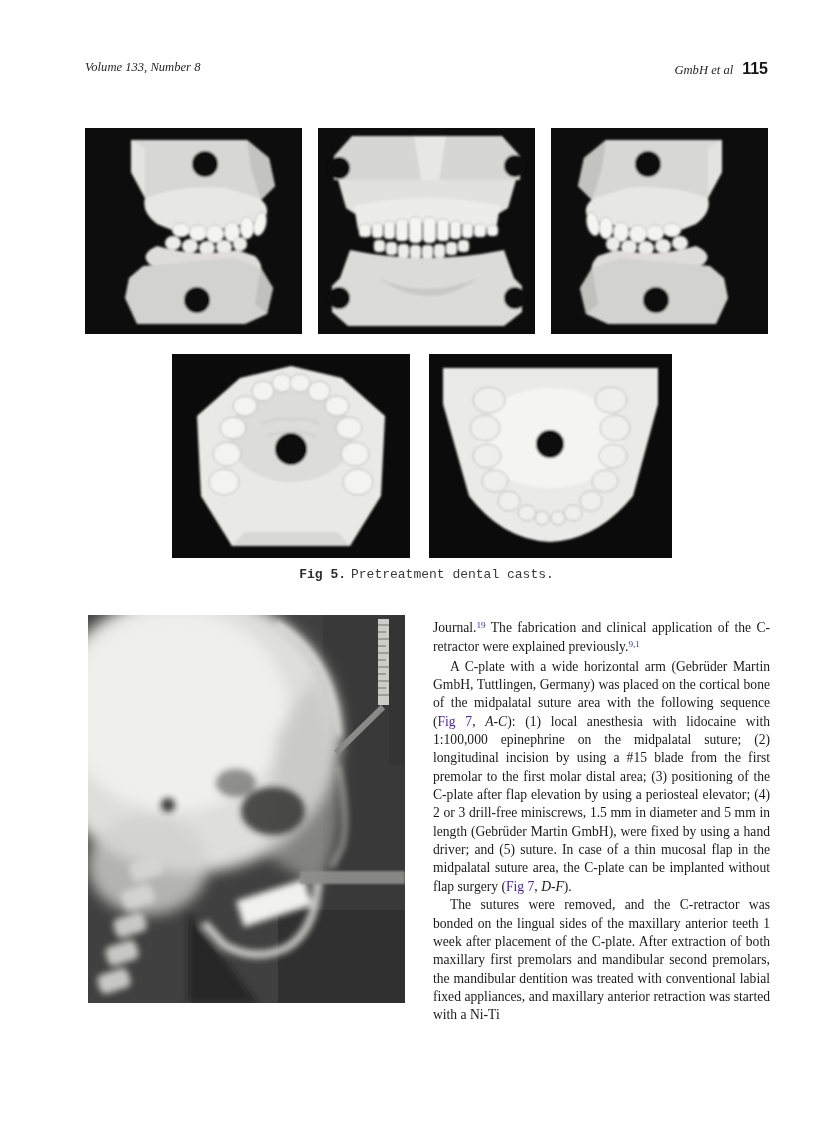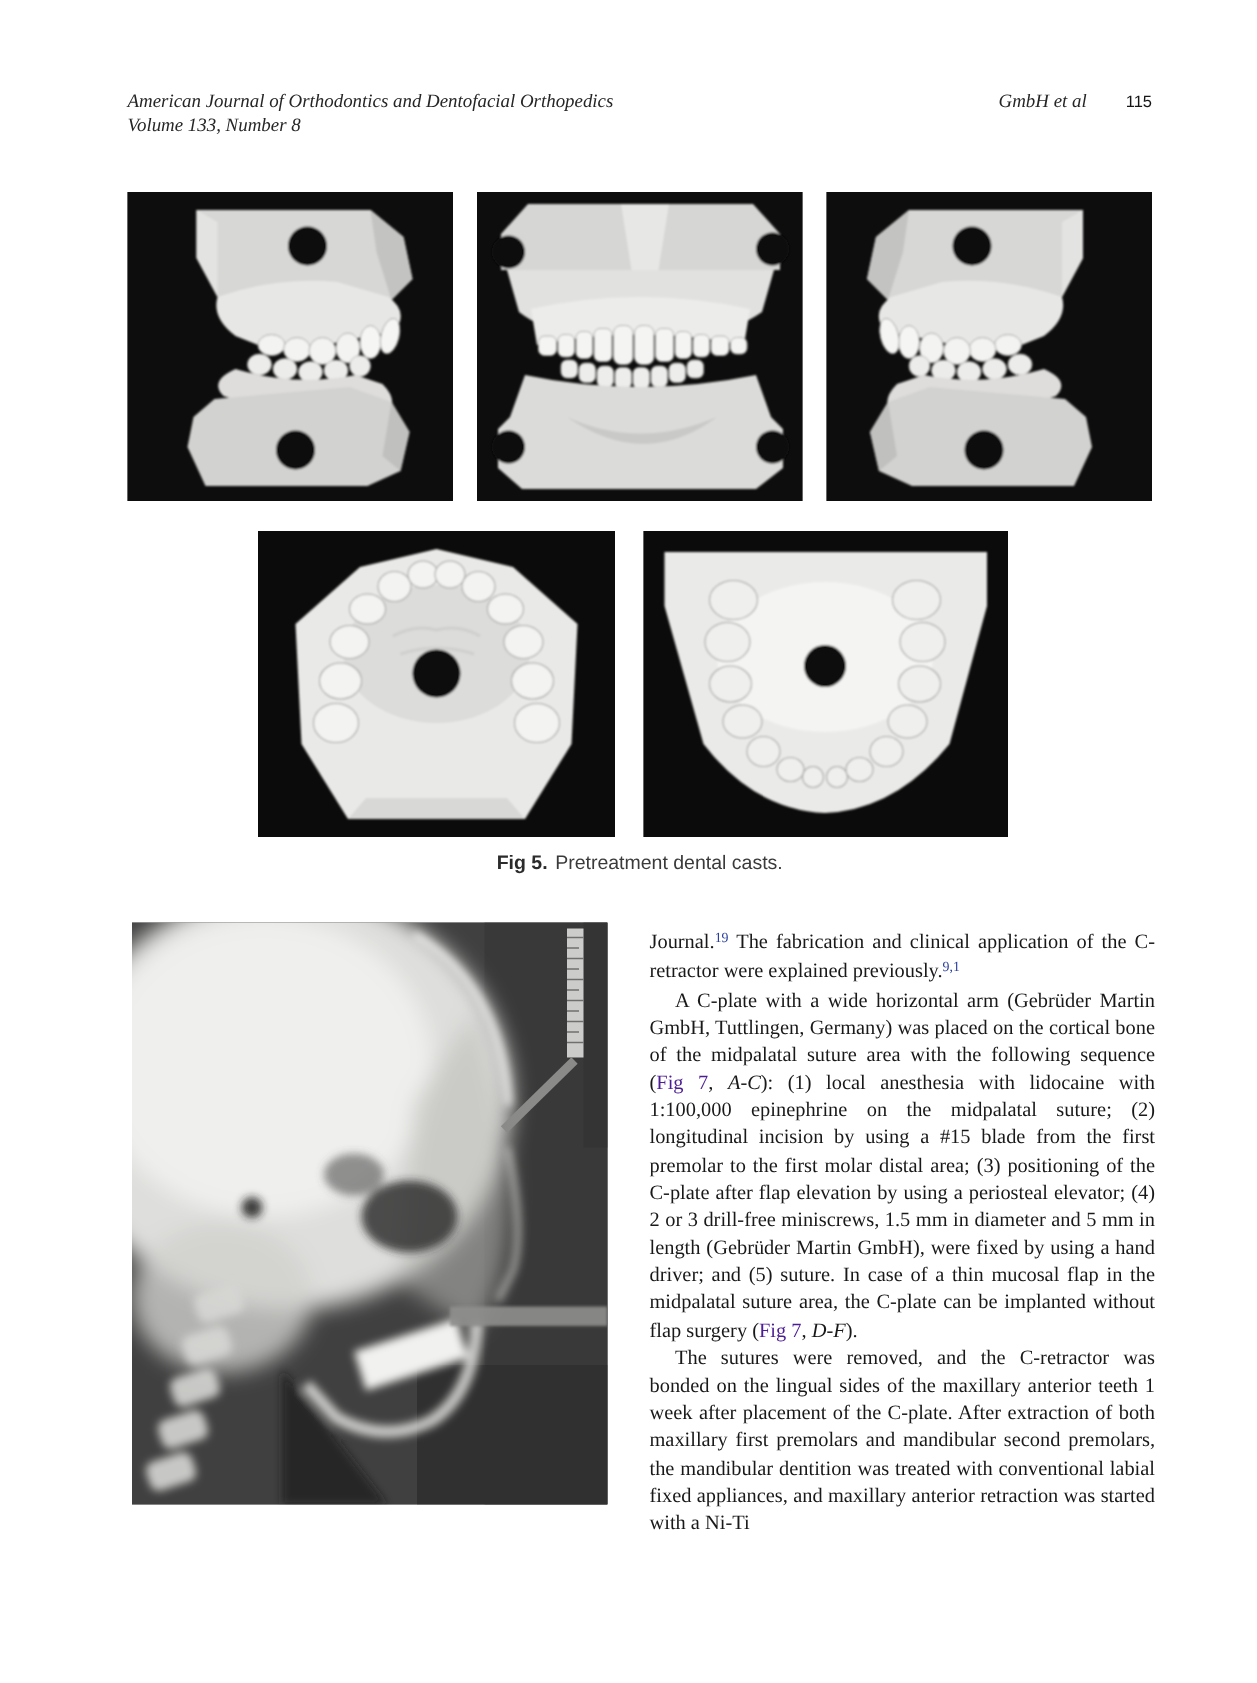--- a/index.html
+++ b/index.html
@@ -4,46 +4,45 @@
 <style>
   html,body{margin:0;padding:0;background:#e9e9e9;}
   .page{position:relative;width:838px;height:1122px;background:#ffffff;margin:0 auto;
         font-family:"Liberation Serif", serif;overflow:hidden;}
   
   .hdr-left{position:absolute;left:85px;top:60px;font-style:italic;font-size:12.6px;
             line-height:15.5px;color:#262626;}
   .hdr-right{position:absolute;top:60px;right:70px;font-size:12.6px;color:#262626;
              white-space:nowrap;}
   .hdr-right .authors{font-style:italic;}
-  .hdr-right .pageno{font-family:"Liberation Sans",sans-serif;font-weight:normal;
-                     font-size:11px;font-style:normal;margin-left:26px;color:#161616;}
+  .hdr-right .pageno{font-family:"Liberation Sans",sans-serif;font-weight:bold;
+                     font-size:16px;font-style:normal;margin-left:9px;color:#161616;}
   
   .photo{position:absolute;background:#0d0d0d;}
   .photo svg{display:block;}
   
-  .caption{position:absolute;font-family:Liberation Sans, sans-serif;font-size:13px;
+  .caption{position:absolute;font-family:Liberation Mono, monospace;font-size:13px;
            color:#3a3a3a;text-align:center;}
   .cap-label{font-weight:bold;color:#2b2b2b;margin-right:5px;}
   
   .bodycol{position:absolute;left:433px;top:619px;width:337px;font-size:13.6px;
            line-height:18.35px;color:#191919;text-align:justify;}
   .para{margin:0;}
   .para.indent{text-indent:17px;}
   .seg-n{}
   .seg-i{font-style:italic;}
   .seg-link{color:#4c1d95;}
   .seg-sup{color:#2a3f9d;font-size:0.68em;position:relative;top:-0.48em;letter-spacing:0;}
 </style>
 </head>
 <body>
 
 <div class="page">
 
   <div class="hdr-left">
-    <div>American Journal of Orthodontics and Dentofacial Orthopedics</div>
     <div>Volume 133, Number 8</div>
   </div>
   <div class="hdr-right">
     <span class="authors">GmbH et al</span><span class="pageno">115</span>
   </div>
 
   <div class="photo" style="left:85px;top:128px;width:217px;height:206px;">
     <svg width="217" height="206" viewBox="0 0 217 206">
       <defs>
         <filter id="soft1" x="-20%" y="-20%" width="140%" height="140%">

